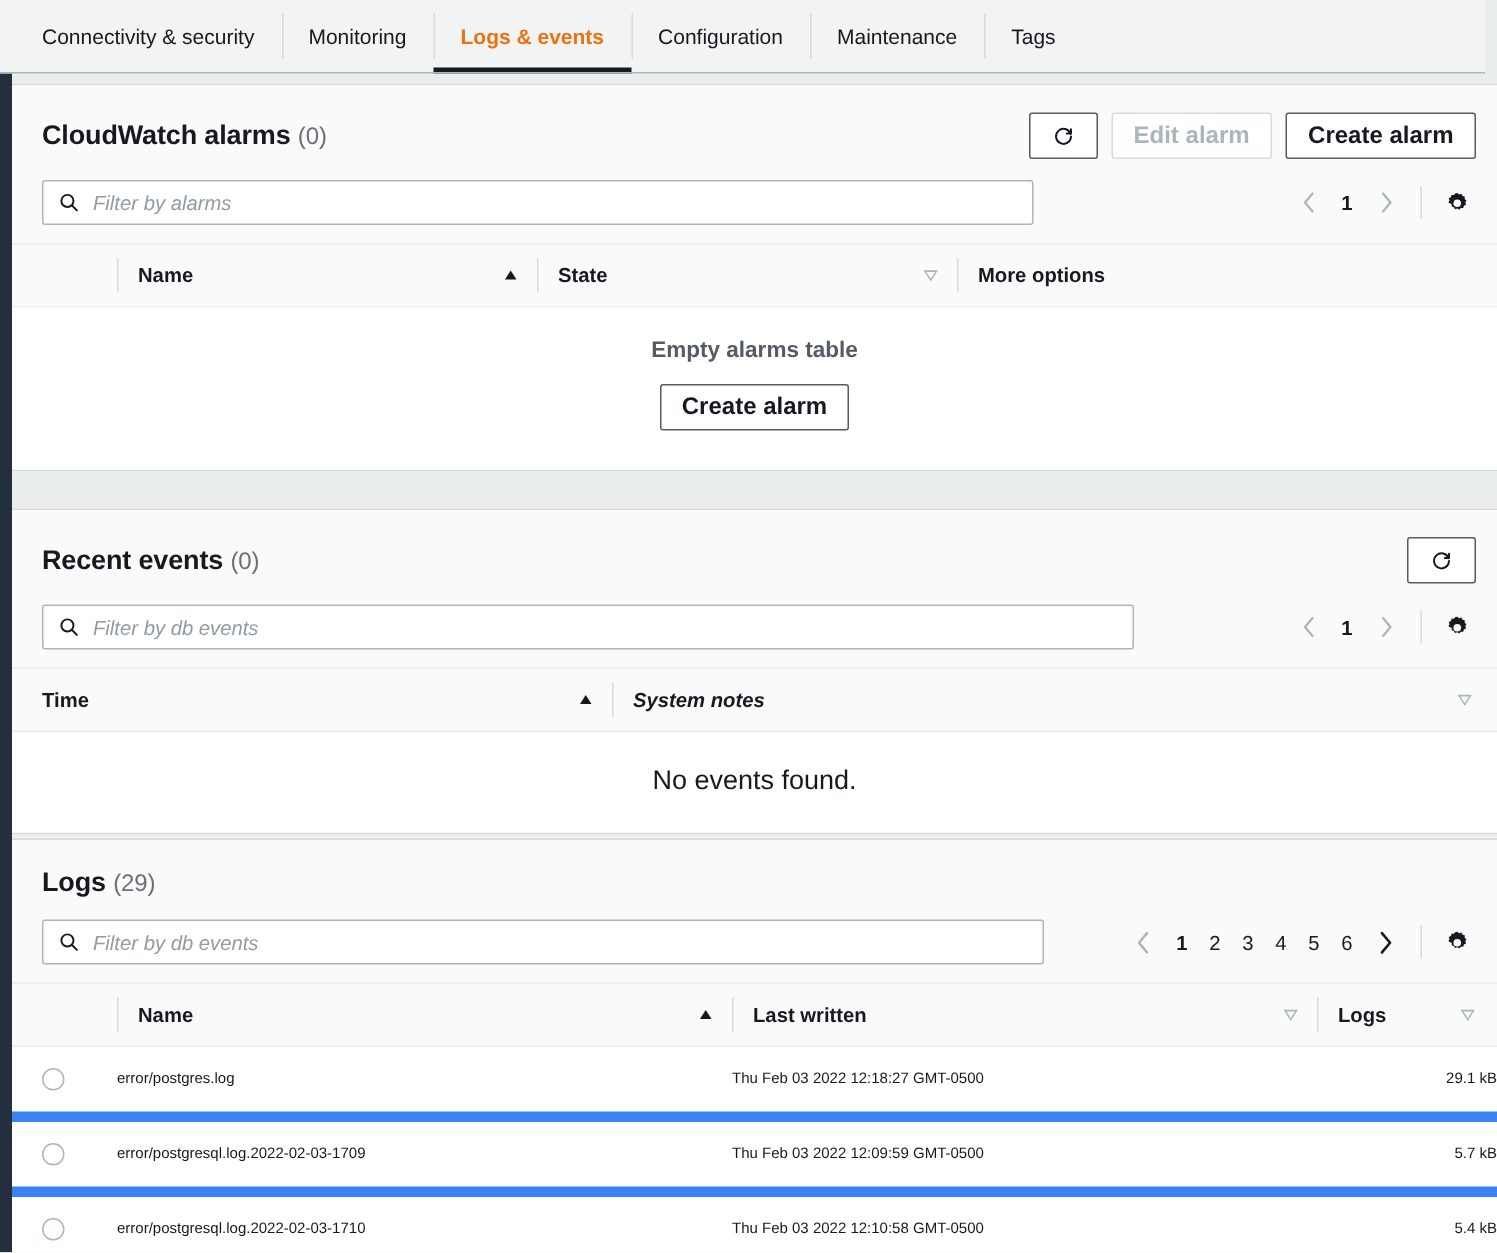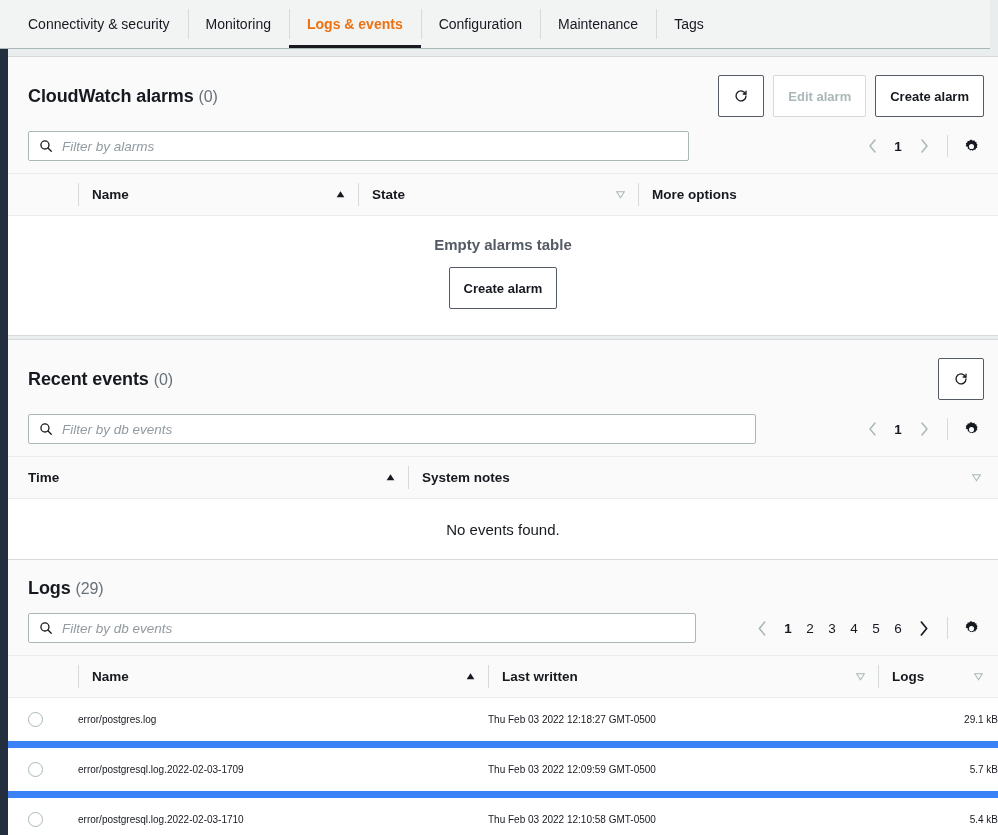--- a/index.html
+++ b/index.html
@@ -80,28 +80,28 @@
   }
   .panel-title {
     font-size: 18px; font-weight: bold; color: #16191f;
     letter-spacing: -0.1px;
   }
   .panel-count { font-weight: normal; color: #687078; font-size: 16px; }
   .hdr-actions { display: flex; align-items: center; gap: 9px; }
 
   
   .btn {
-    height: 42px;
+    height: 31px;
     min-width: 46px;
     padding: 0 14px;
     background: #ffffff;
     border: 1px solid #545b64;
     border-radius: 2px;
     font-family: "Liberation Sans", sans-serif;
-    font-size: 13px;
+    font-size: 16px;
     font-weight: bold;
     color: #16191f;
     cursor: pointer;
     display: inline-flex; align-items: center; justify-content: center;
     white-space: nowrap;
   }
   .btn.icon-btn { width: 46px; min-width: 46px; padding: 0; }
   .btn.disabled {
     border-color: #d5dbdb;
     color: #aab7b8;
@@ -210,21 +210,21 @@
     text-align: center;
     padding: 20px 0 26px 0;
   }
   .empty-title {
     font-size: 15px; font-weight: bold; color: #545b64;
     margin-bottom: 14px;
   }
   .no-events {
     background: #ffffff;
     text-align: center;
-    font-size: 15px; color: #16191f;
+    font-size: 18px; color: #16191f;
     padding: 22px 0 24px 0;
   }
 </style>
 </head>
 <body>
 
 <div id="root">
 
   <div class="left-edge"></div>
 
@@ -389,21 +389,21 @@
           <tr>
             <th>
               <div class="th-in" style="padding-left:20px;">
                 <span>Time</span>
                 <svg class="sort-up" width="11" height="11" viewBox="0 0 12 12">
                   <path d="M6 2.5l4.2 6.5H1.8z" fill="#16191f"></path>
                 </svg>
               </div>
             </th>
             <th class="divided">
-              <div class="th-in" style="padding-right:16px;">
+              <div class="th-in" style="padding-right:16px;font-style:italic;">
                 <span>System notes</span>
                 <svg class="sort-down" width="11" height="11" viewBox="0 0 12 12">
                   <path d="M6 9.5L1.8 3h8.4z" fill="none" stroke="#aab7b8" stroke-width="1.1"></path>
                 </svg>
               </div>
             </th>
           </tr>
         </thead>
       </table>
 

